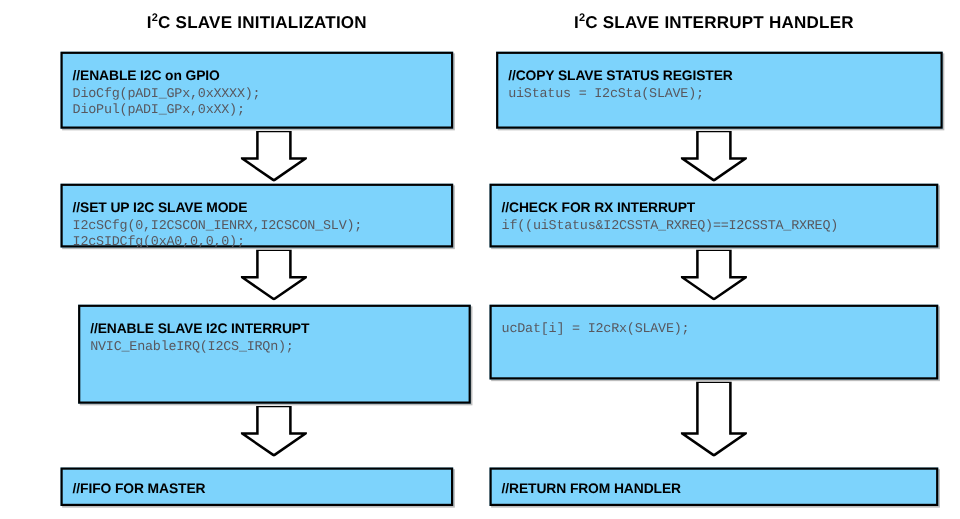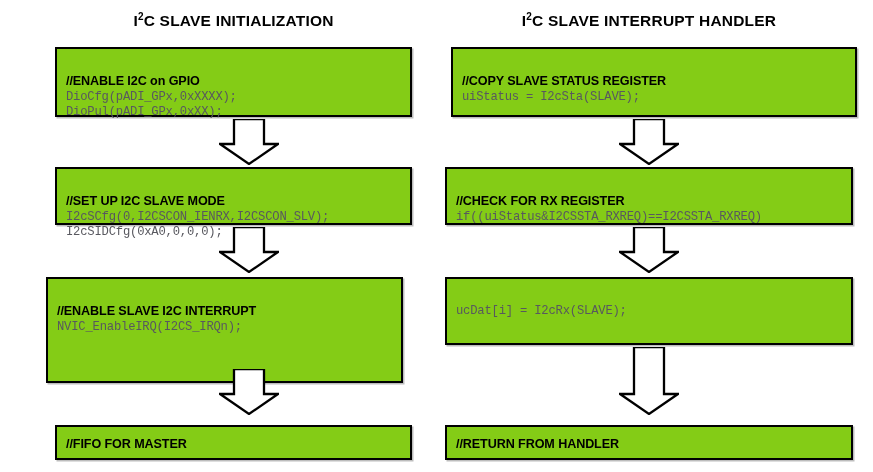--- a/index.html
+++ b/index.html
@@ -41,24 +41,24 @@
   }
   .col-title sup {
     font-size: 10px;
     vertical-align: super;
     line-height: 0;
   }
 
   .node {
     position: absolute;
     box-sizing: border-box;
-    background: #84cc16;
+    background: #7dd3fc;
     border: 2.3px solid #000000;
     box-shadow: 1.5px 1.5px 0 0 #bdbdbd;
-    padding: 24px 0 0 9px;
+    padding: 12px 0 0 9px;
   }
   .node-heading {
     font-family: "Liberation Sans", sans-serif;
     font-size: 12.6px;
     font-weight: bold;
     color: #000000;
     letter-spacing: -0.1px;
     white-space: nowrap;
     line-height: 16px;
   }
@@ -118,21 +118,21 @@
     <div class="node-code">I2cSCfg(0,I2CSCON_IENRX,I2CSCON_SLV);
 I2cSIDCfg(0xA0,0,0,0);</div>
   </div>
 
   <div class="arrow" style="left:193px; top:227px;">
     <svg width="60" height="46" viewBox="0 0 60 46">
       <polygon points="15,0 45,0 45,25 59,25 30,45 1,25 15,25" fill="#ffffff" stroke="#000000" stroke-width="2.3" stroke-linejoin="miter"></polygon>
     </svg>
   </div>
 
-  <div class="node" style="left:20px; top:277px; width:357px; height:106px;">
+  <div class="node" style="left:45px; top:277px; width:357px; height:90px;">
     <div class="node-heading">//ENABLE SLAVE I2C INTERRUPT</div>
     <div class="node-code">NVIC_EnableIRQ(I2CS_IRQn);</div>
   </div>
 
   <div class="arrow" style="left:193px; top:369px;">
     <svg width="60" height="46" viewBox="0 0 60 46">
       <polygon points="15,0 45,0 45,25 59,25 30,45 1,25 15,25" fill="#ffffff" stroke="#000000" stroke-width="2.3" stroke-linejoin="miter"></polygon>
     </svg>
   </div>
 
@@ -151,21 +151,21 @@
     <div class="node-code">uiStatus = I2cSta(SLAVE);</div>
   </div>
 
   <div class="arrow" style="left:593px; top:119px;">
     <svg width="60" height="46" viewBox="0 0 60 46">
       <polygon points="15,0 45,0 45,25 59,25 30,45 1,25 15,25" fill="#ffffff" stroke="#000000" stroke-width="2.3" stroke-linejoin="miter"></polygon>
     </svg>
   </div>
 
   <div class="node" style="left:419px; top:167px; width:408px; height:58px;">
-    <div class="node-heading">//CHECK FOR RX REGISTER</div>
+    <div class="node-heading">//CHECK FOR RX INTERRUPT</div>
     <div class="node-code">if((uiStatus&amp;I2CSSTA_RXREQ)==I2CSSTA_RXREQ)</div>
   </div>
 
   <div class="arrow" style="left:593px; top:227px;">
     <svg width="60" height="46" viewBox="0 0 60 46">
       <polygon points="15,0 45,0 45,25 59,25 30,45 1,25 15,25" fill="#ffffff" stroke="#000000" stroke-width="2.3" stroke-linejoin="miter"></polygon>
     </svg>
   </div>
 
   <div class="node" style="left:419px; top:277px; width:408px; height:68px;">

